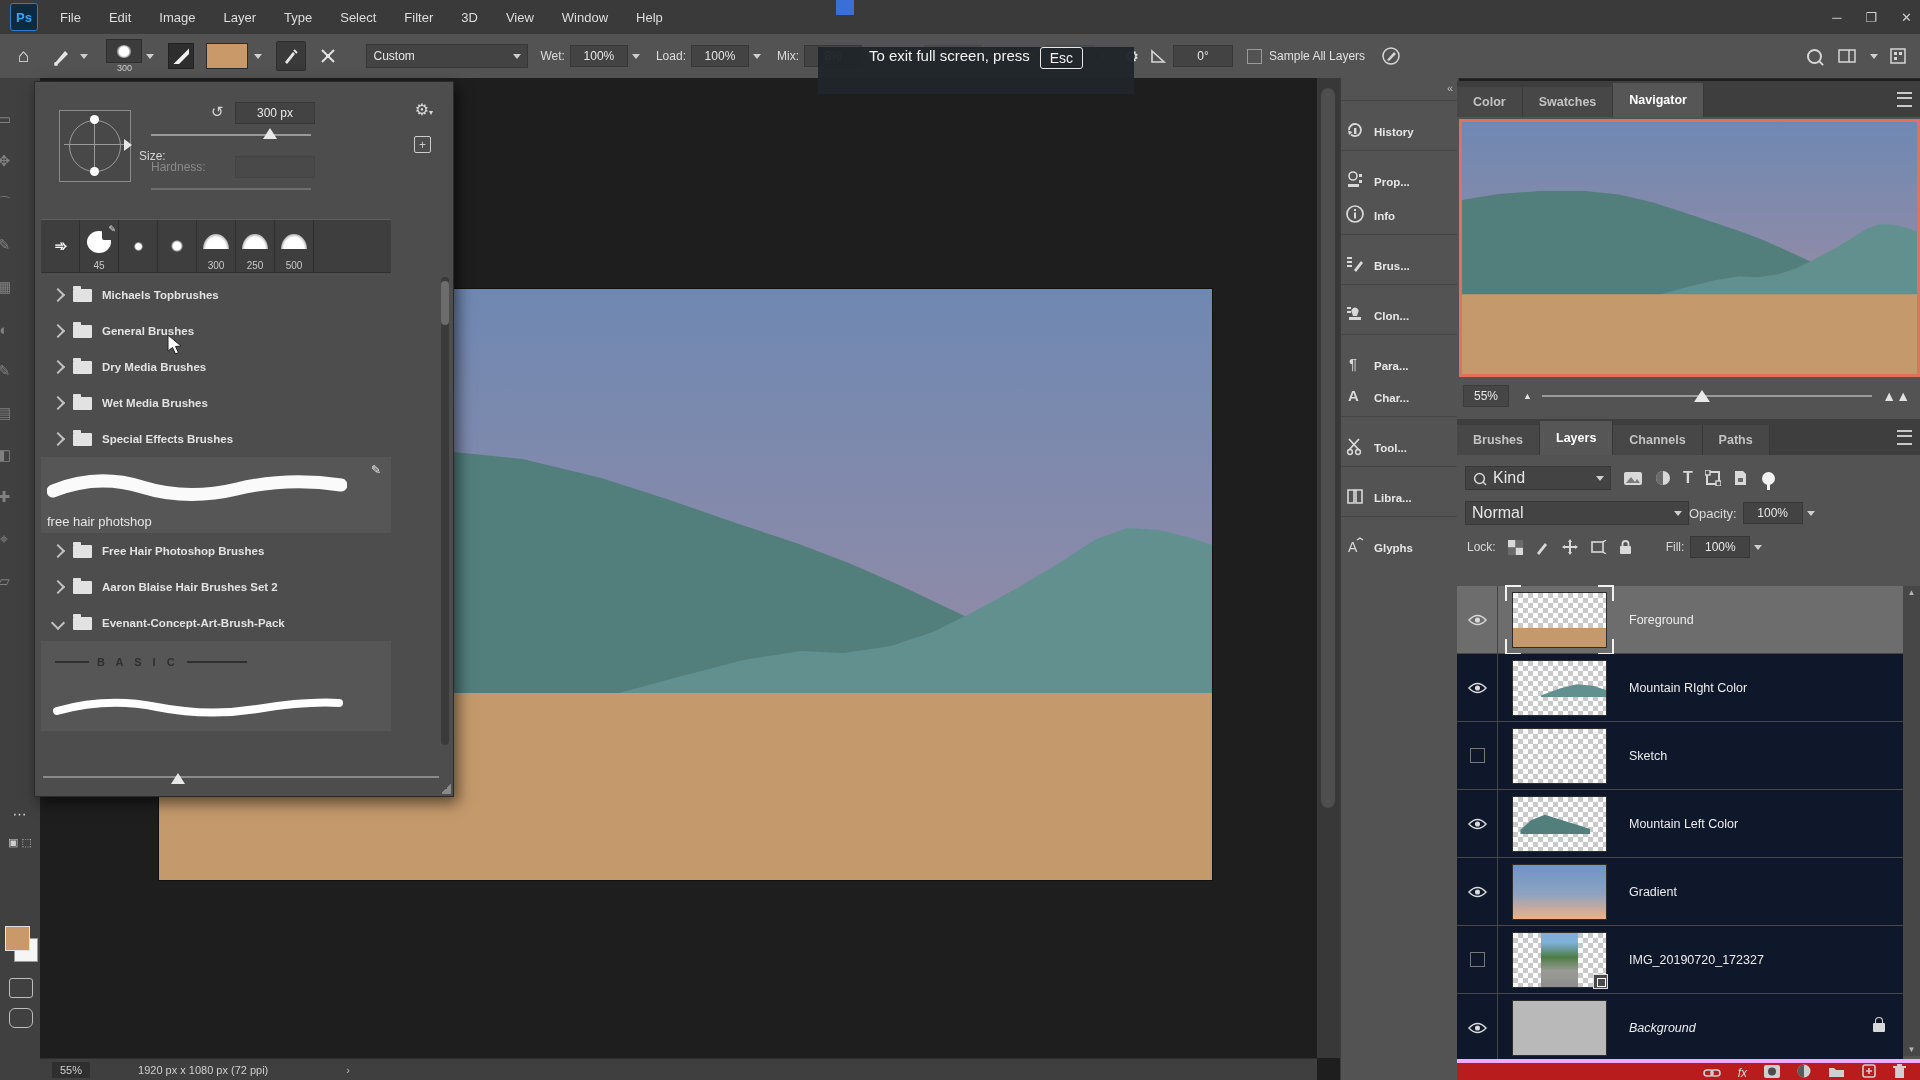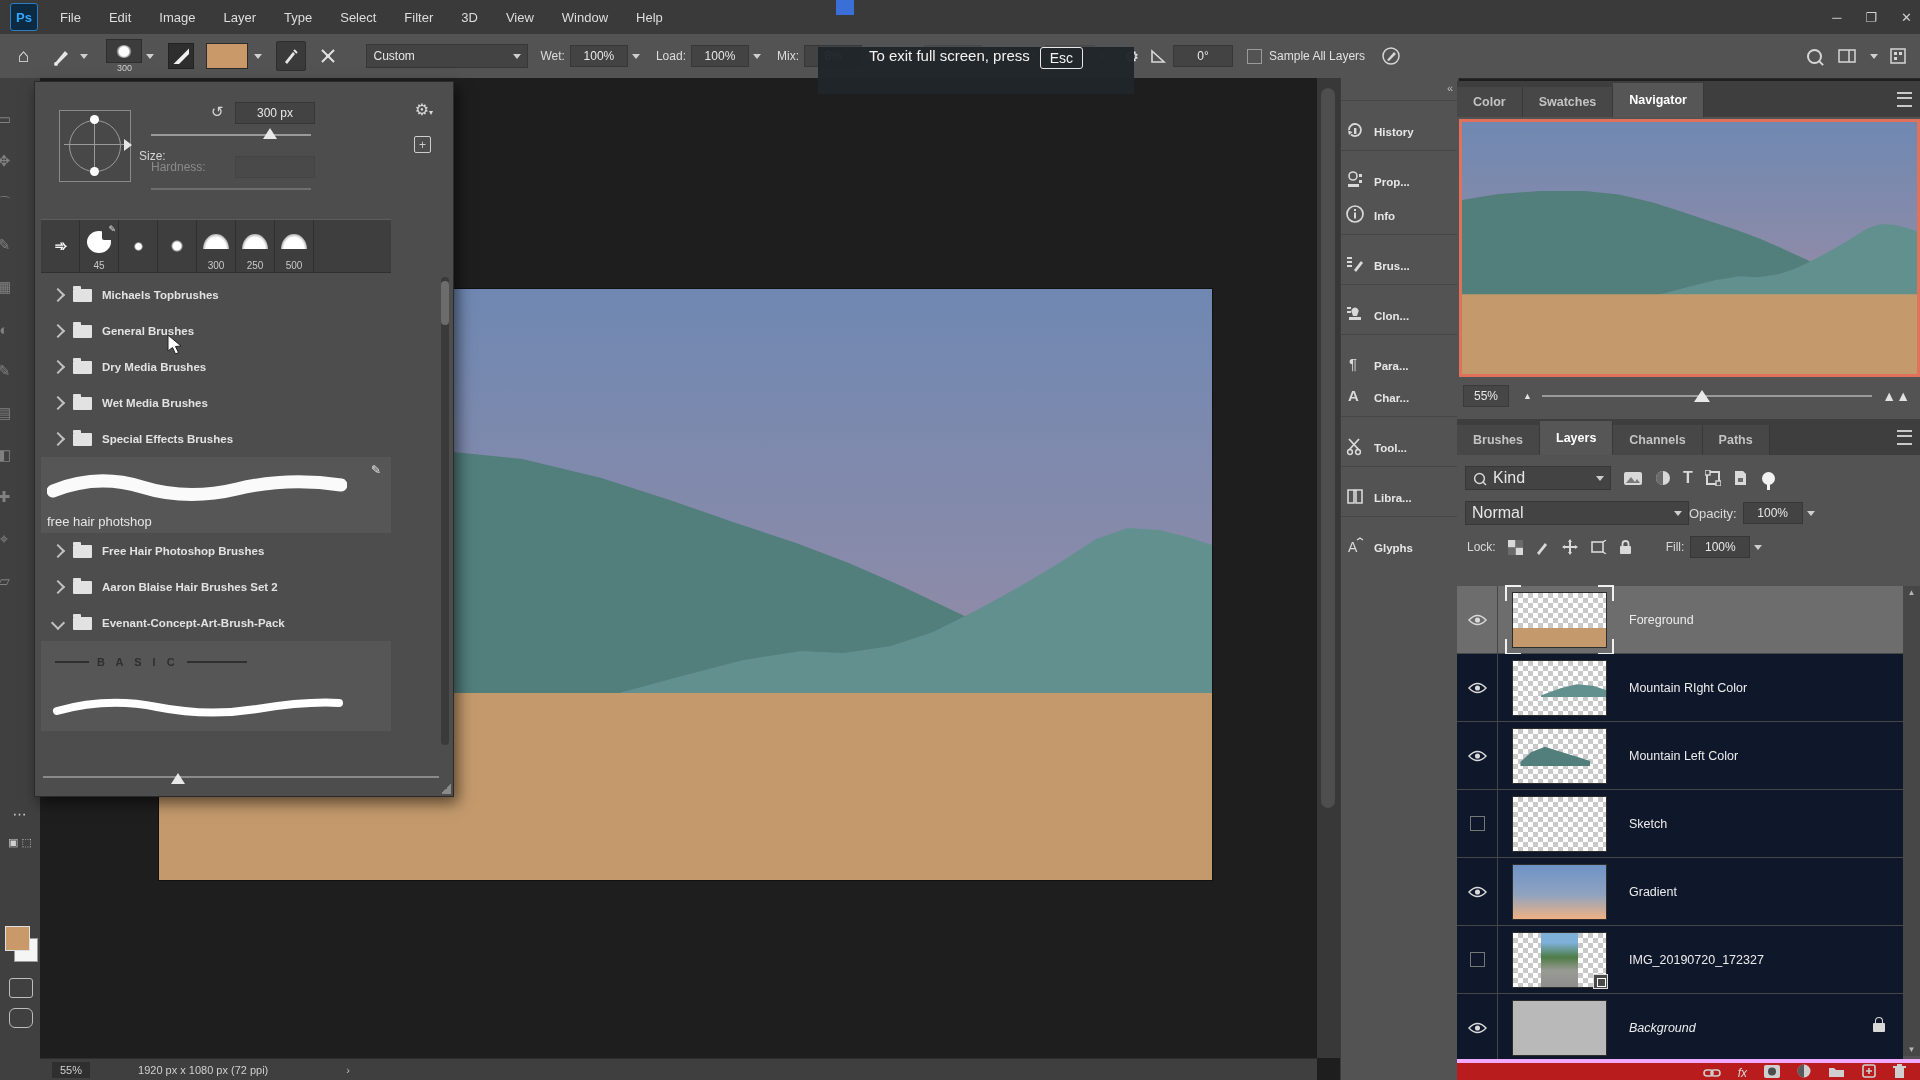--- a/index.html
+++ b/index.html
@@ -702,64 +702,64 @@
               <circle cx="10" cy="6" r="2.7" fill="#d9d9d9"></circle>
             </svg>
           </div>
           <div class="thumb-wrap checker">
             <div style="position:absolute;left:30%;top:38%;width:70%;height:30%;background:#62908f;clip-path:polygon(0 90%,30% 45%,55% 20%,80% 30%,100% 55%,100% 100%,0 100%);"></div>
           </div>
           <span class="layer-name">Mountain RIght Color</span>
         </div>
         <div class="layer-row">
           <div class="eye-cell">
-            <svg width="19" height="12" viewBox="0 0 20 12">
-              <path d="M1 6 Q10 -3.5 19 6 Q10 15.5 1 6 Z" fill="none" stroke="#d9d9d9" stroke-width="1.5"></path>
-              <circle cx="10" cy="6" r="2.7" fill="#d9d9d9"></circle>
-            </svg>
-          </div>
-          <div class="thumb-wrap checker">
-            <div style="position:absolute;left:8%;top:30%;width:75%;height:40%;background:#527e7c;clip-path:polygon(0 80%,15% 35%,35% 10%,60% 35%,80% 55%,100% 75%,100% 100%,0 100%);"></div>
-          </div>
-          <span class="layer-name">Mountain Left Color</span>
-        </div>
-        <div class="layer-row">
-          <div class="eye-cell">
             <span class="eye-off"></span>
           </div>
           <div class="thumb-wrap checker"></div>
           <span class="layer-name">Sketch</span>
         </div>
         <div class="layer-row">
           <div class="eye-cell">
             <svg width="19" height="12" viewBox="0 0 20 12">
               <path d="M1 6 Q10 -3.5 19 6 Q10 15.5 1 6 Z" fill="none" stroke="#d9d9d9" stroke-width="1.5"></path>
               <circle cx="10" cy="6" r="2.7" fill="#d9d9d9"></circle>
             </svg>
           </div>
-          <div class="thumb-wrap" style="background: linear-gradient(rgb(111, 147, 200), rgb(143, 163, 192) 55%, rgb(239, 177, 131));"></div>
-          <span class="layer-name">Gradient</span>
-        </div>
-        <div class="layer-row">
-          <div class="eye-cell">
-            <span class="eye-off"></span>
-          </div>
           <div class="thumb-wrap checker">
-            <div style="position:absolute;left:30%;top:0;width:40%;height:100%;background:linear-gradient(#7fb0d8 18%,#4e7c46 45%,#9a9a95 70%,#8d8d8d);"></div>
-            <span class="so-badge"></span>
-          </div>
-          <span class="layer-name">IMG_20190720_172327</span>
+            <div style="position:absolute;left:8%;top:30%;width:75%;height:40%;background:#527e7c;clip-path:polygon(0 80%,15% 35%,35% 10%,60% 35%,80% 55%,100% 75%,100% 100%,0 100%);"></div>
+          </div>
+          <span class="layer-name">Mountain Left Color</span>
         </div>
         <div class="layer-row">
           <div class="eye-cell">
             <svg width="19" height="12" viewBox="0 0 20 12">
               <path d="M1 6 Q10 -3.5 19 6 Q10 15.5 1 6 Z" fill="none" stroke="#d9d9d9" stroke-width="1.5"></path>
               <circle cx="10" cy="6" r="2.7" fill="#d9d9d9"></circle>
             </svg>
           </div>
+          <div class="thumb-wrap" style="background: linear-gradient(rgb(111, 147, 200), rgb(143, 163, 192) 55%, rgb(239, 177, 131));"></div>
+          <span class="layer-name">Gradient</span>
+        </div>
+        <div class="layer-row">
+          <div class="eye-cell">
+            <span class="eye-off"></span>
+          </div>
+          <div class="thumb-wrap checker">
+            <div style="position:absolute;left:30%;top:0;width:40%;height:100%;background:linear-gradient(#7fb0d8 18%,#4e7c46 45%,#9a9a95 70%,#8d8d8d);"></div>
+            <span class="so-badge"></span>
+          </div>
+          <span class="layer-name">IMG_20190720_172327</span>
+        </div>
+        <div class="layer-row">
+          <div class="eye-cell">
+            <svg width="19" height="12" viewBox="0 0 20 12">
+              <path d="M1 6 Q10 -3.5 19 6 Q10 15.5 1 6 Z" fill="none" stroke="#d9d9d9" stroke-width="1.5"></path>
+              <circle cx="10" cy="6" r="2.7" fill="#d9d9d9"></circle>
+            </svg>
+          </div>
           <div class="thumb-wrap" style="background: rgb(185, 185, 185);"></div>
           <span class="layer-name italic">Background</span>
           <span class="lock-glyph"></span>
         </div>
       </div>
     <div class="layers-scroll">
         <span>▲</span>
         <span>▼</span>
       </div>
 

